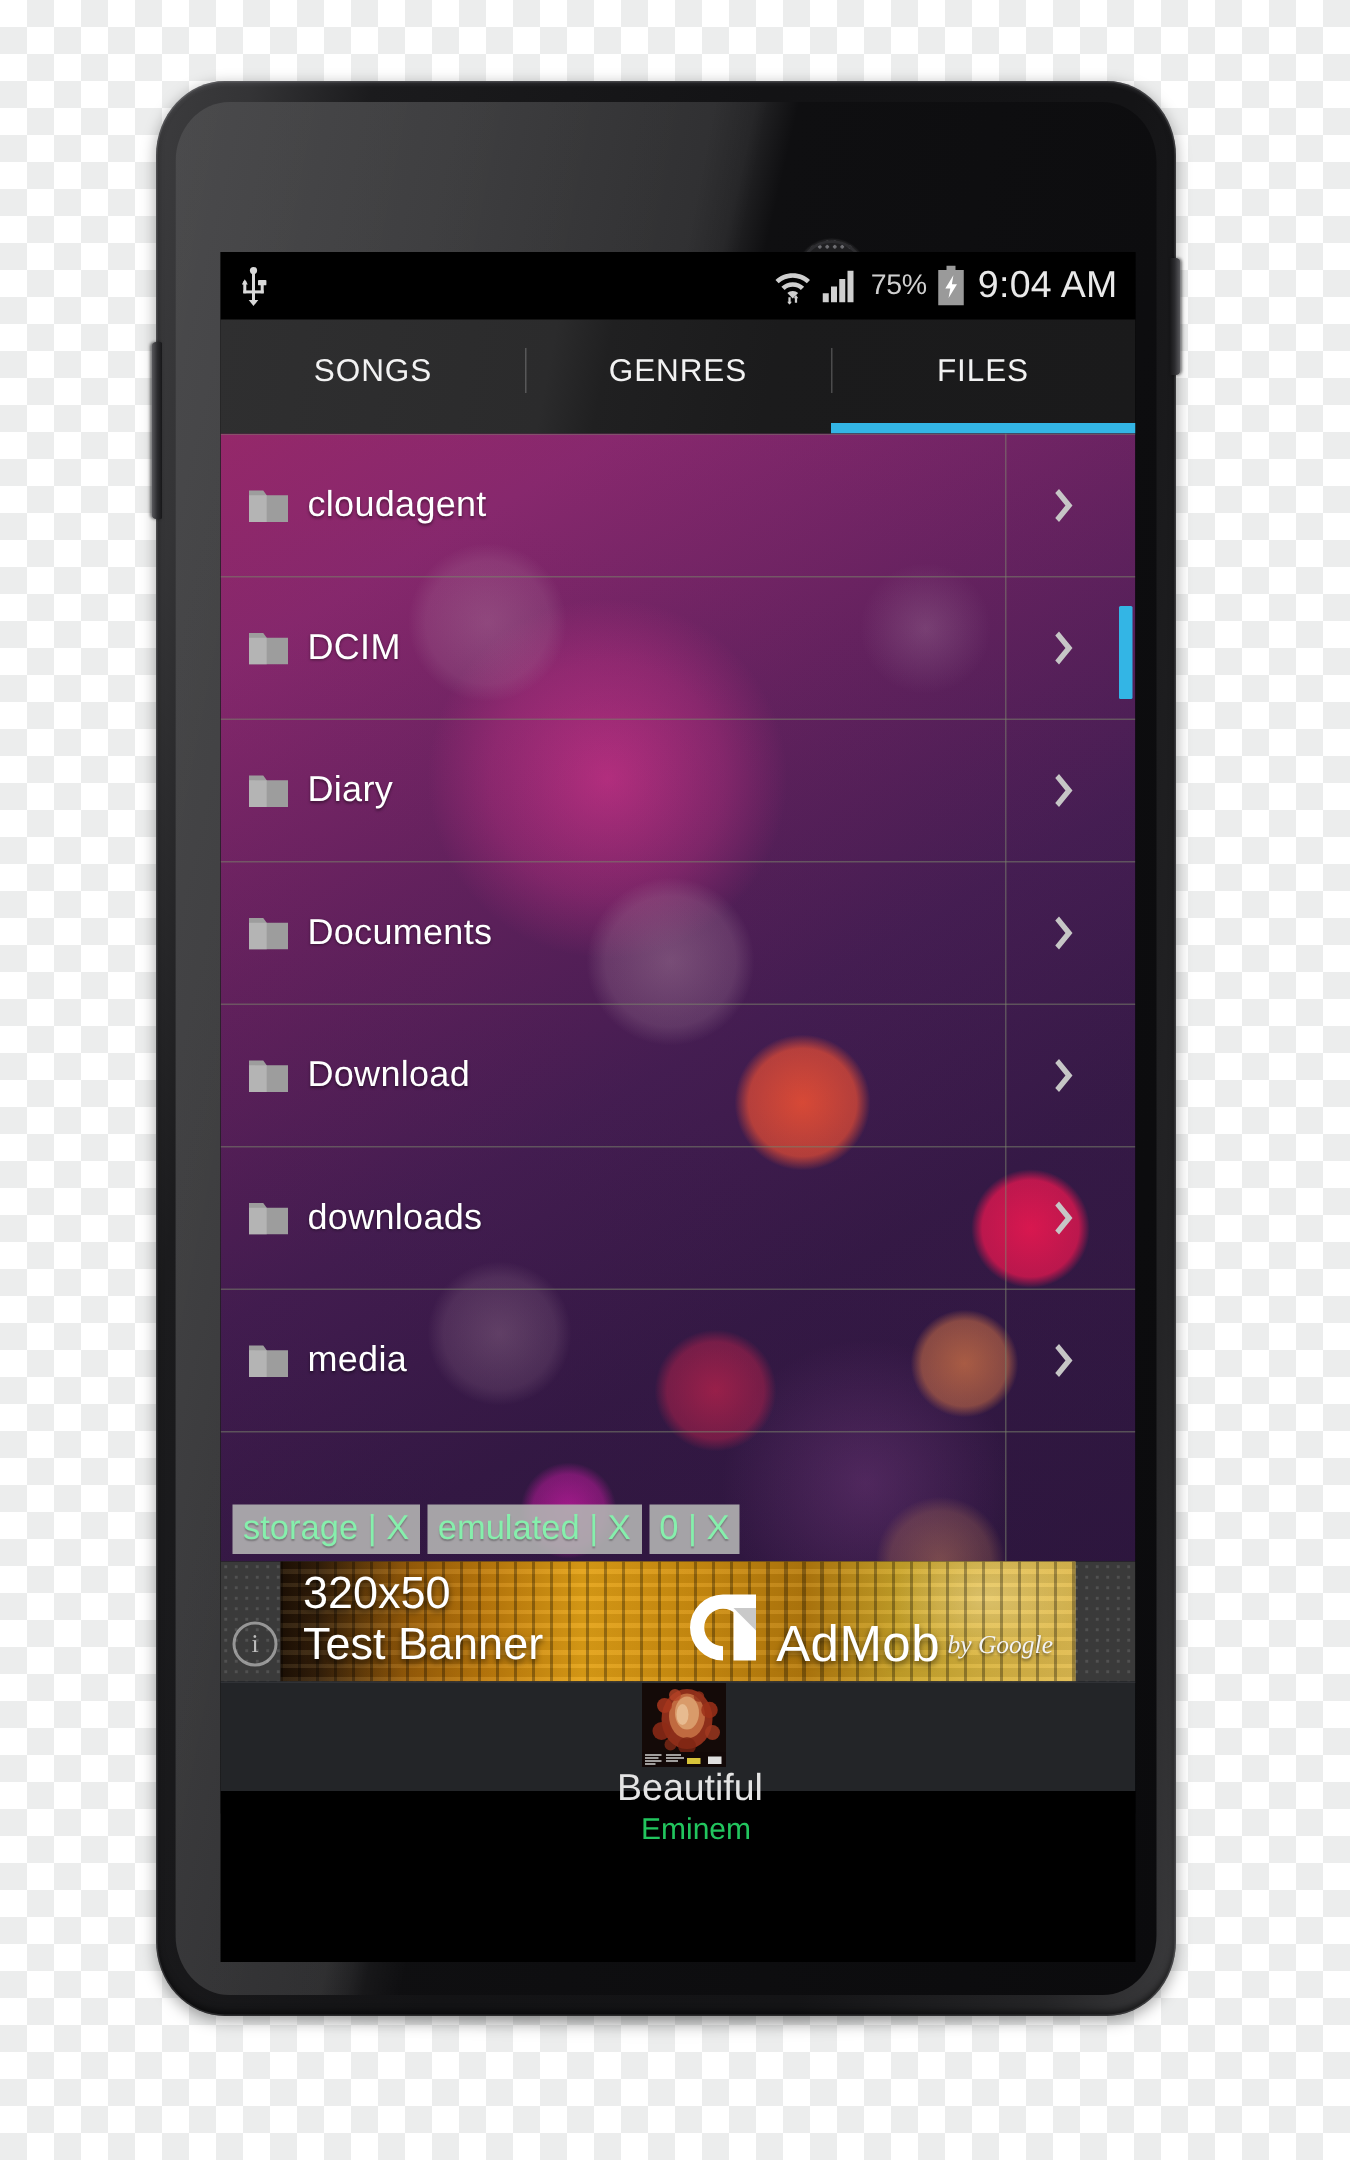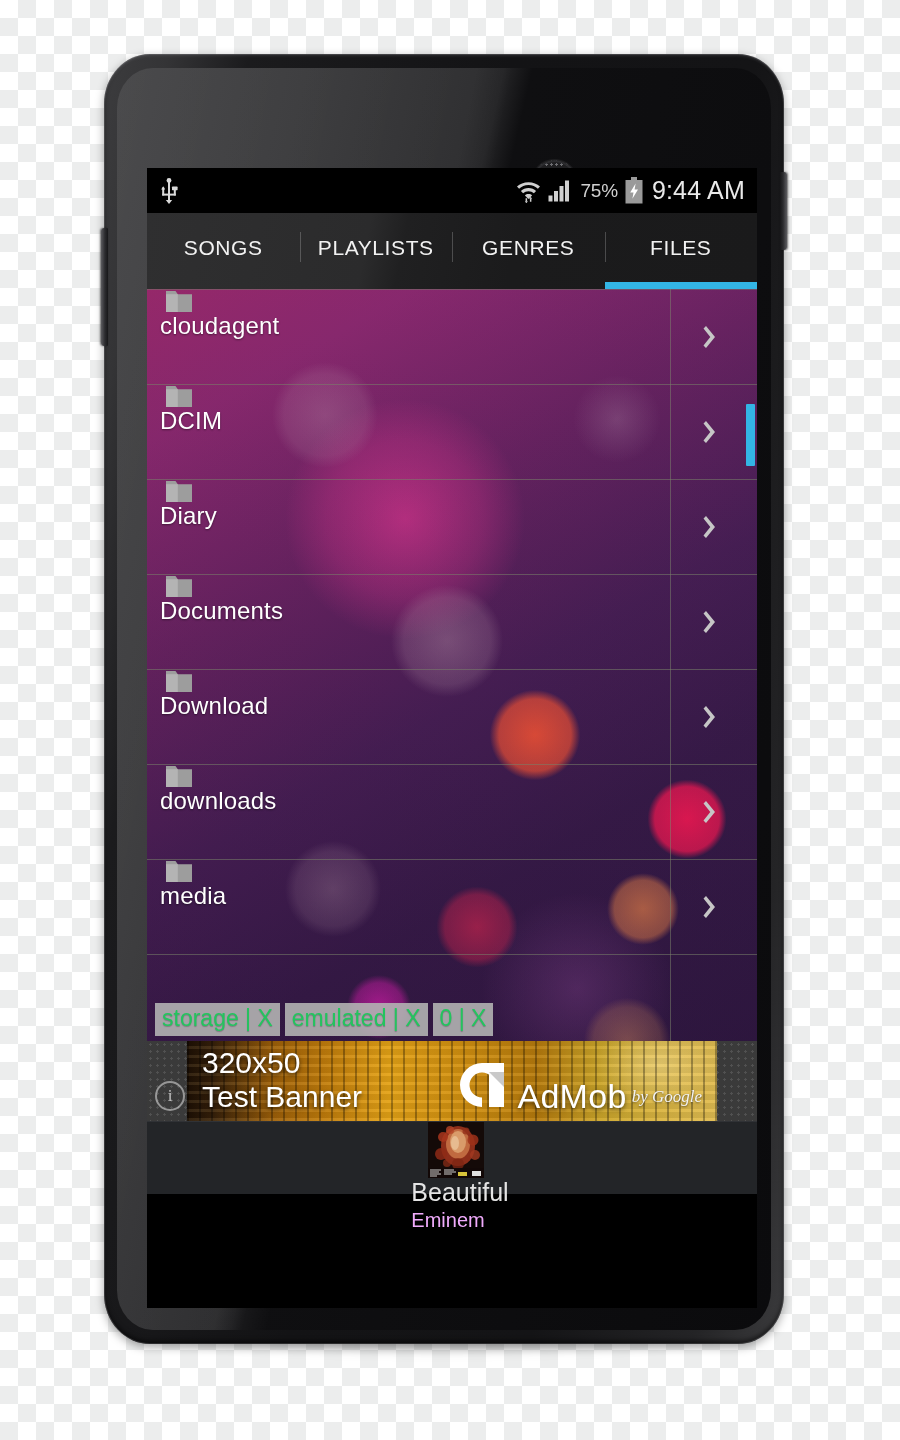--- a/index.html
+++ b/index.html
@@ -101,34 +101,34 @@
       radial-gradient(circle 66px at 178px 126px, rgba(205,162,186,.30) 0%, rgba(205,162,186,.16) 62%, rgba(205,162,186,0) 80%),
       radial-gradient(circle 40px at 232px 718px, rgba(236,32,190,.78) 0%, rgba(236,32,190,.50) 60%, rgba(236,32,190,0) 80%),
       radial-gradient(circle 54px at 480px 752px, rgba(216,140,98,.55) 0%, rgba(216,140,98,.30) 62%, rgba(216,140,98,0) 80%),
       radial-gradient(circle 56px at 470px 130px, rgba(198,160,188,.26) 0%, rgba(198,160,188,0) 78%),
       radial-gradient(circle 150px at 258px 230px, rgba(255,60,160,.58) 0%, rgba(255,60,160,.26) 52%, rgba(255,60,160,0) 80%),
       radial-gradient(circle 120px at 430px 700px, rgba(168,86,176,.34) 0%, rgba(168,86,176,0) 80%),
       linear-gradient(150deg,#9c2a6e 0%,#8e2a72 14%,#6b2464 34%,#4a2058 54%,#3a1c4c 72%,#331a46 100%);}
   .wall-dark{position:absolute;inset:0;background:linear-gradient(180deg,rgba(20,6,28,.05) 0%,rgba(20,6,28,.12) 60%,rgba(20,6,28,.20) 100%);}
 
   .rows{position:absolute;inset:0;}
-  .row{position:relative;height:94px;display:flex;align-items:flex-start;
-    border-bottom:1px solid rgba(120,130,105,.55);flex-direction:column;}
+  .row{position:relative;height:94px;display:flex;align-items:center;
+    border-bottom:1px solid rgba(120,130,105,.55);}
   .row:first-child{border-top:1px solid rgba(120,130,105,.45);}
   .folder-ico{width:26px;height:22px;margin-left:19px;flex:0 0 auto;}
   .row-label{margin-left:13px;color:#fff;font-size:24px;letter-spacing:.2px;
     text-shadow:0 1px 2px rgba(0,0,0,.45);}
   .row-chev{position:absolute;right:36px;top:50%;transform:translateY(-50%);width:19px;height:26px;}
   .col-divider{position:absolute;top:0;bottom:0;right:86px;width:1px;background:rgba(125,135,110,.50);}
 
   .scrollbar{position:absolute;right:2px;top:115px;width:9px;height:62px;background:#33b5e5;border-radius:1px;}
 
   
   .crumbs{position:absolute;left:8px;bottom:5px;display:flex;gap:5px;z-index:5;}
-  .crumb{background:rgba(178,178,178,.90);color:#22c55e;font-size:23px;padding:2px 7px 4px;
+  .crumb{background:rgba(178,178,178,.90);color:#86efac;font-size:23px;padding:2px 7px 4px;
     line-height:1.18;white-space:nowrap;text-shadow:0 1px 1px rgba(0,0,0,.25);}
 
   
   .adbar{position:relative;height:80px;display:flex;
     background-color:#3a3a3a;
     background-image:radial-gradient(#515151 1.1px,transparent 1.2px);
     background-size:7px 7px;}
   .ad-info{position:absolute;left:8px;bottom:10px;width:26px;height:26px;border-radius:50%;
     border:2px solid rgba(225,225,225,.55);color:rgba(235,235,235,.75);
     font-size:17px;display:flex;align-items:center;justify-content:center;
@@ -149,21 +149,21 @@
   .admob-by{color:#f3f3f3;font-size:17px;font-family:"Liberation Serif",serif;font-style:italic;
     align-self:flex-end;margin:0 0 9px -4px;text-shadow:0 1px 2px rgba(0,0,0,.55);}
 
   
   .nowplaying{position:relative;height:72px;background:#232528;display:flex;align-items:center;
     border-top:1px solid #303236;flex-direction:column;}
   .np-art{width:56px;height:56px;margin-left:8px;flex:0 0 auto;position:relative;overflow:hidden;
     background:#120808;}
   .np-meta{margin-left:16px;display:flex;flex-direction:column;justify-content:center;}
   .np-title{color:#e4e4e4;font-size:25px;line-height:1.12;}
-  .np-artist{color:#f0abfc;font-size:20px;line-height:1.2;margin-top:2px;}
+  .np-artist{color:#22c55e;font-size:20px;line-height:1.2;margin-top:2px;margin-left:16px;}
   .np-search{margin-left:auto;margin-right:26px;width:36px;height:36px;}
 
   .navhint{height:15px;background:#000;}
 </style>
 </head>
 <body>
 
 <div id="canvas">
 
   <div id="device">
@@ -220,30 +220,27 @@
                 <rect x="11.5" y="6" width="4" height="15.5"></rect>
                 <rect x="17" y="0.5" width="4" height="21"></rect>
               </g>
             </svg>
             <span class="sb-pct">75%</span>
             <svg class="batt-ico" viewBox="0 0 18 27">
               <rect x="6" y="0" width="6" height="3" fill="#9a9a9a"></rect>
               <rect x="0.5" y="3" width="17" height="23.5" fill="#9a9a9a"></rect>
               <path d="M10.6 6.5L5.2 15.4h3.3l-1.1 6.3 5.6-9.2H9.6z" fill="#ffffff"></path>
             </svg>
-            <span class="sb-time">9:44 AM</span>
+            <span class="sb-time">9:04 AM</span>
           </div>
         </div>
 
         <div class="tabbar">
           <div class="tab">
             <span>SONGS</span>
-          </div>
-          <div class="tab">
-            <span>PLAYLISTS</span>
           </div>
           <div class="tab">
             <span>GENRES</span>
           </div>
           <div class="tab">
             <span>FILES</span>
             <span class="tab-underline"></span>
           </div>
         </div>
 

